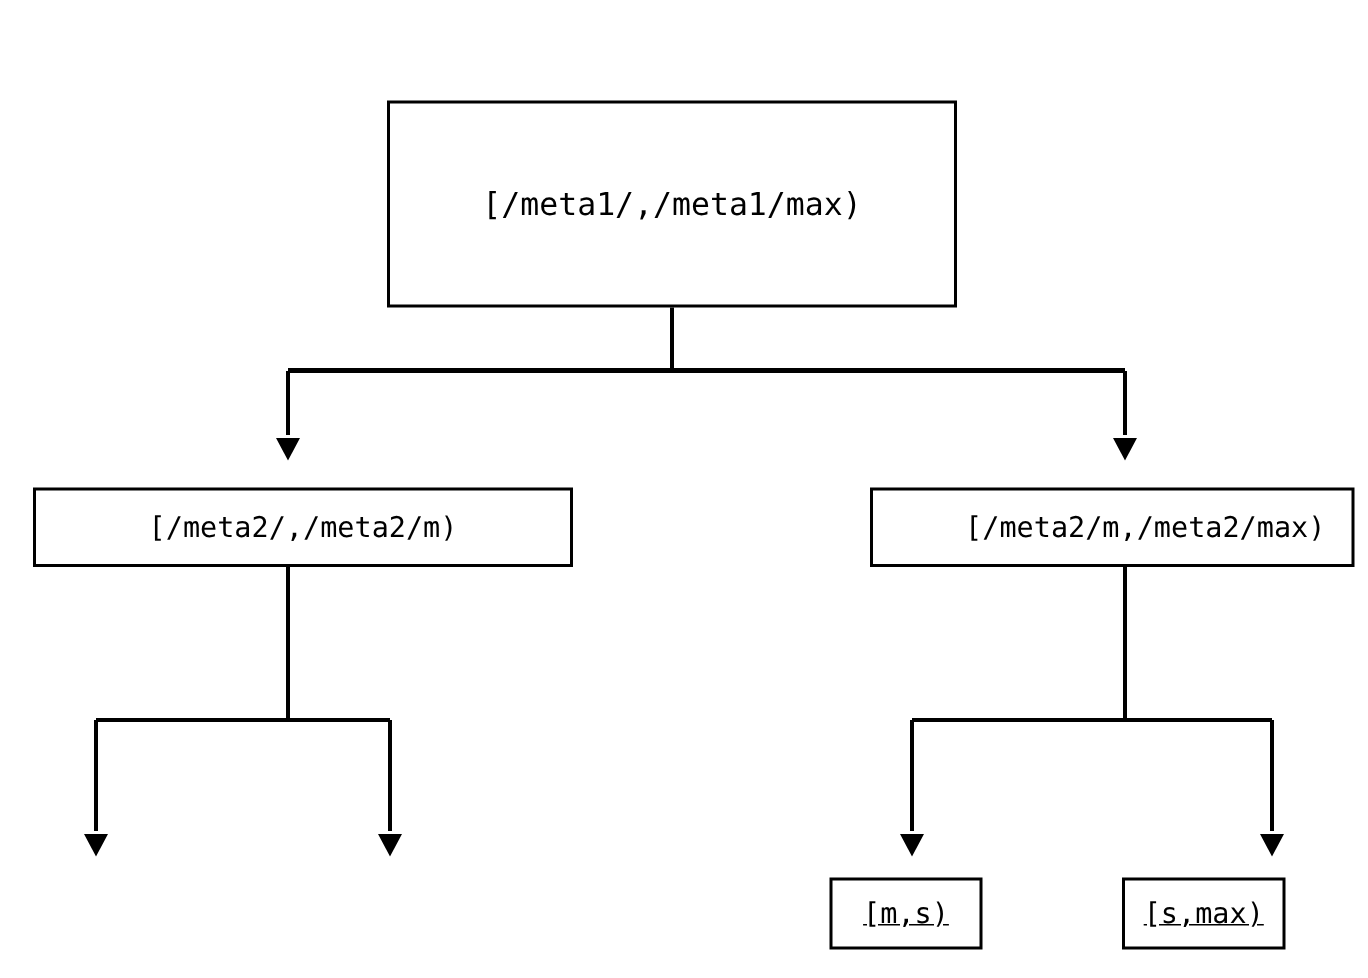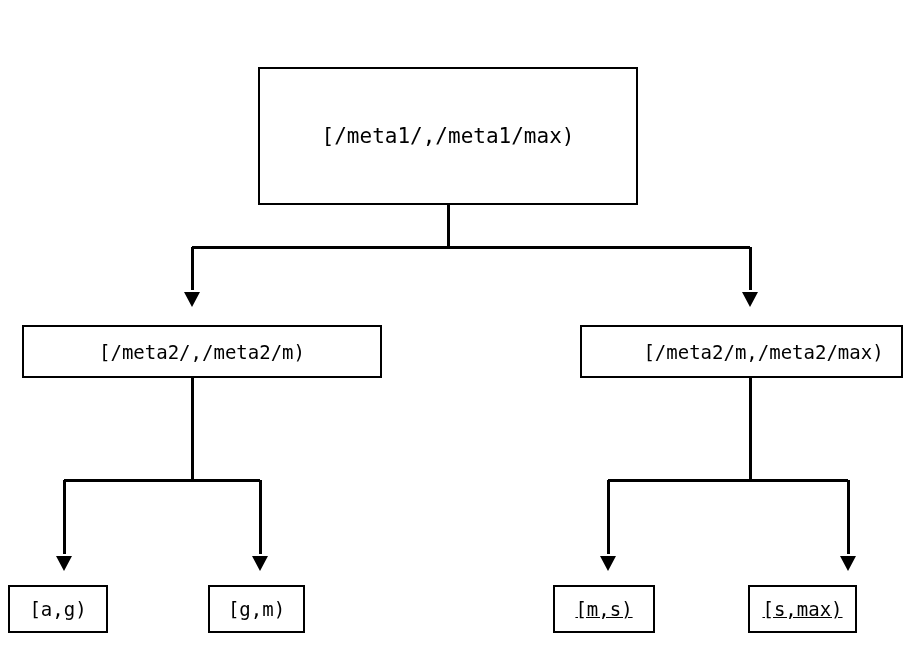--- a/index.html
+++ b/index.html
@@ -115,27 +115,21 @@
   </div>
 
   <div class="node-box node-mid-left">
     <span>[/meta2/,/meta2/m)</span>
   </div>
 
   <div class="node-box node-mid-right">
     <span>[/meta2/m,/meta2/max)</span>
   </div>
 
-  <div class="node-box node-leaf leaf-1">
-    <span>[a,g)</span>
-  </div>
 
-  <div class="node-box node-leaf leaf-2">
-    <span>[g,m)</span>
-  </div>
 
   <div class="node-box node-leaf leaf-3">
     <span>[m,s)</span>
   </div>
 
   <div class="node-box node-leaf leaf-4">
     <span>[s,max)</span>
   </div>
 
 </div>

